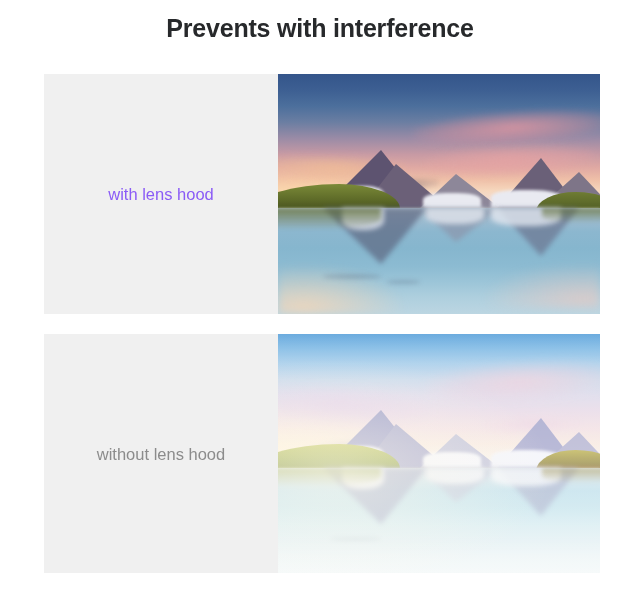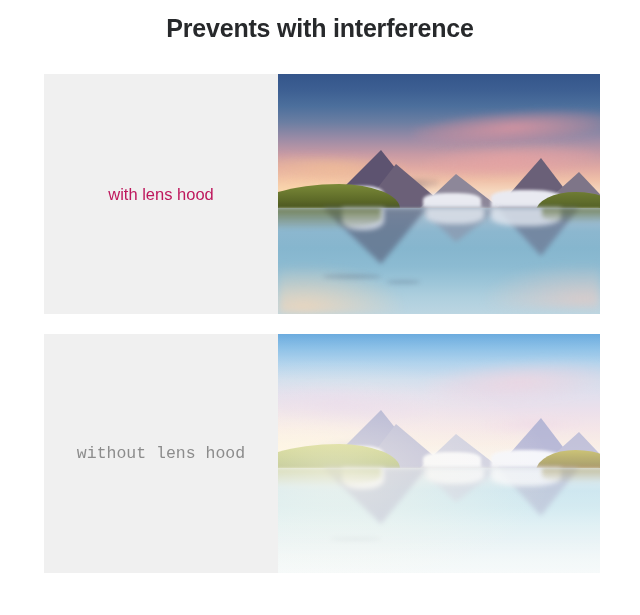--- a/index.html
+++ b/index.html
@@ -34,36 +34,36 @@
     position: absolute;
     left: 44px;
     width: 556px;
     display: flex;
     flex-direction: row;
     align-items: stretch;
     background: #f0f0f0;
     overflow: hidden;
   }
   #row-with { top: 74px; height: 240px; }
-  #row-without { top: 334px; height: 239px; font-family: Liberation Mono, monospace; }
+  #row-without { top: 334px; height: 239px; }
 
   .label-pane {
     width: 234px;
     flex: 0 0 234px;
     background: #f0f0f0;
     display: flex;
     align-items: center;
     justify-content: center;
   }
   .label-text {
     font-size: 16.5px;
     line-height: 22px;
     text-align: center;
   }
-  .label-dark { color: #be185d; }
+  .label-dark { color: #8b5cf6; }
   .label-light { color: #8c8c8c; }
 
   .photo-pane {
     flex: 1 1 auto;
     position: relative;
     overflow: hidden;
   }
 
   
   .photo {

